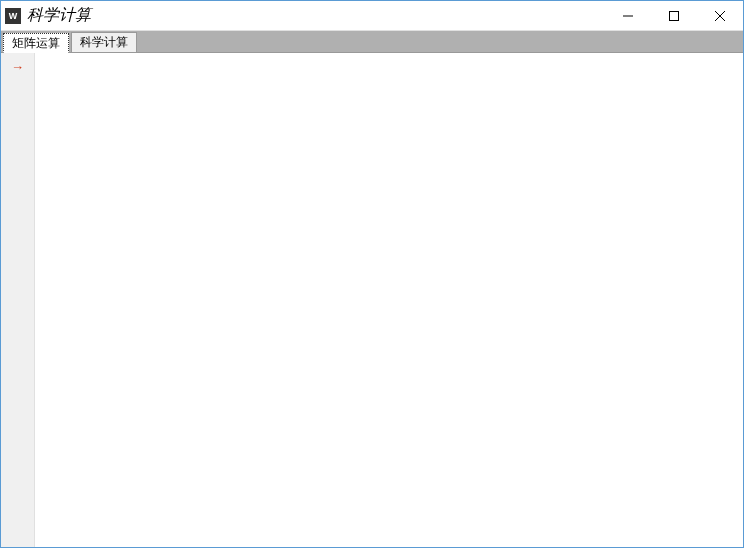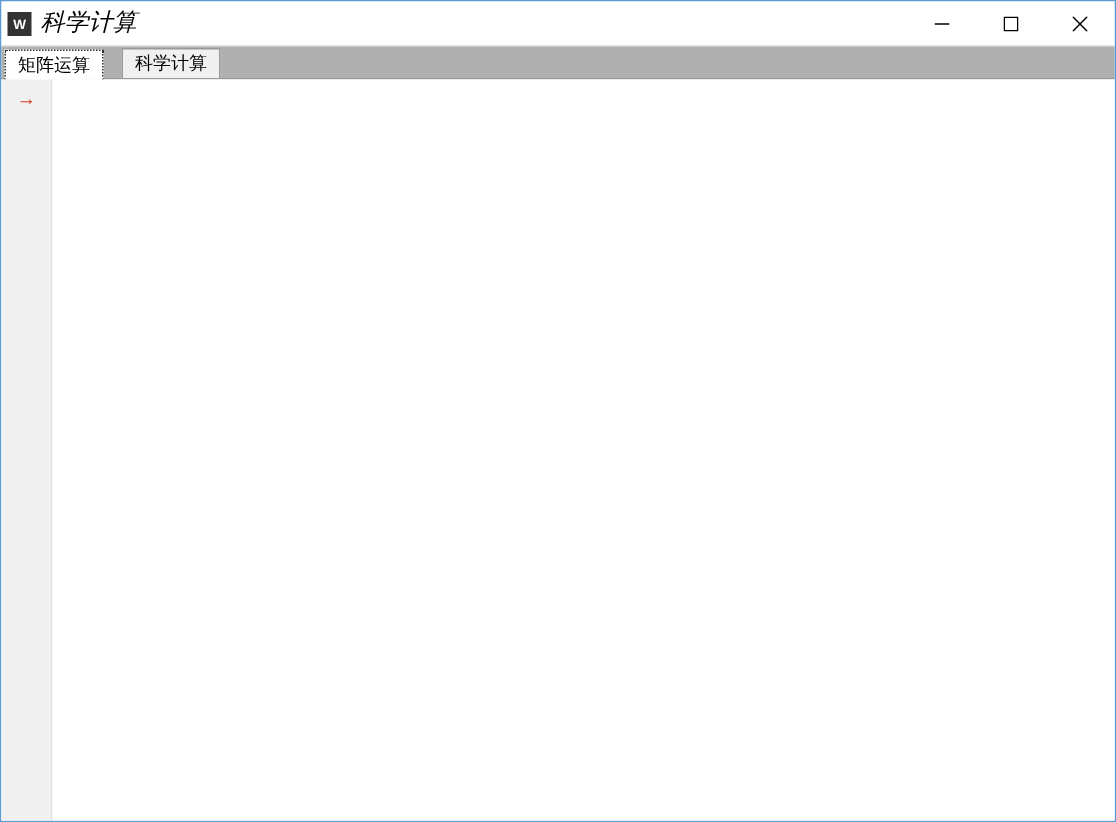--- a/index.html
+++ b/index.html
@@ -75,21 +75,21 @@
       align-items: flex-end;
       padding-left: 2px;
       border-bottom: 1px solid #999;
     }
     .tab {
       height: 20px;
       padding: 0 8px;
       background: #f0f0f0;
       border: 1px solid #999;
       border-bottom: none;
-      margin-right: 12px;
+      margin-right: 2px;
       display: flex;
       align-items: center;
       font-size: 12px;
       cursor: pointer;
       position: relative;
     }
     .tab.active {
       background: #ffffff;
       border: 1px solid #333;
       border-style: dotted;

